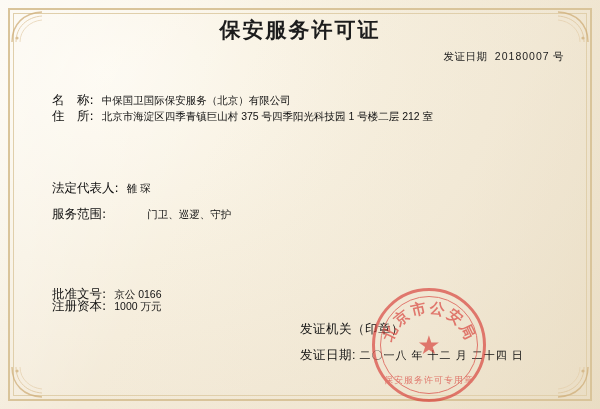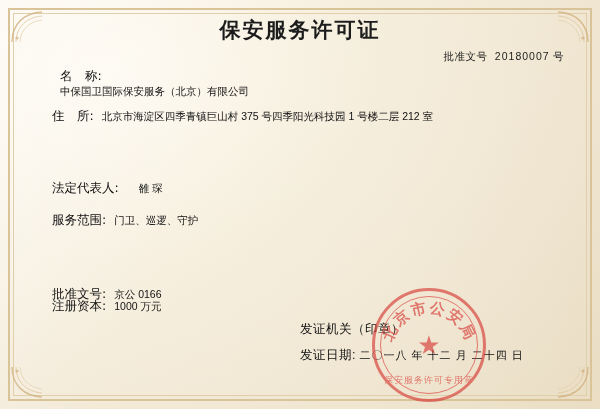--- a/index.html
+++ b/index.html
@@ -96,24 +96,24 @@
     color: #111;
     white-space: nowrap;
     font-family: "DejaVu Sans", sans-serif;
   }
   .field .value {
     font-size: 10.5px;
     margin-left: 8px;
     white-space: nowrap;
     color: #111;
   }
-  .f-name { top: 68px; flex-direction: column; }
+  .f-name { top: 92px; }
   .f-addr { top: 108px; }
-  .f-legal { top: 180px; gap: 12px; }
-  .f-scope { top: 212px; }
+  .f-legal { top: 180px; }
+  .f-scope { top: 206px; gap: 33px; }
   .f-capital { top: 250px; margin-top: 48px; }
   .f-approval { top: 286px; }
 
   .issuer-block {
     position: absolute;
     left: 300px;
     top: 316px;
     font-size: 12.5px;
     color: #111;
     line-height: 26px;
@@ -209,21 +209,21 @@
       <path d="M2 32 C2 14 14 3 32 2" fill="none" stroke="#cfae79" stroke-width="1.4"></path>
       <path d="M6 32 C6 17 17 7 32 6" fill="none" stroke="#dcc298" stroke-width="1"></path>
       <path d="M10 32 C10 20 20 11 32 10" fill="none" stroke="#e3cda9" stroke-width="0.9"></path>
       <circle cx="7" cy="28" r="1.6" fill="#cfae79"></circle>
     </svg>
   </div>
 
   <div class="title">保安服务许可证</div>
 
   <div class="permit-no">
-    <span class="no-label">批准文号</span>
+    <span class="no-label">发证日期</span>
     <span class="no-value">20180007</span>
     <span class="no-suffix">号</span>
   </div>
 
   <div class="field f-name">
     <span class="label">名　称:</span>
     <span class="value">中保国卫国际保安服务（北京）有限公司</span>
   </div>
 
   <div class="field f-addr">

